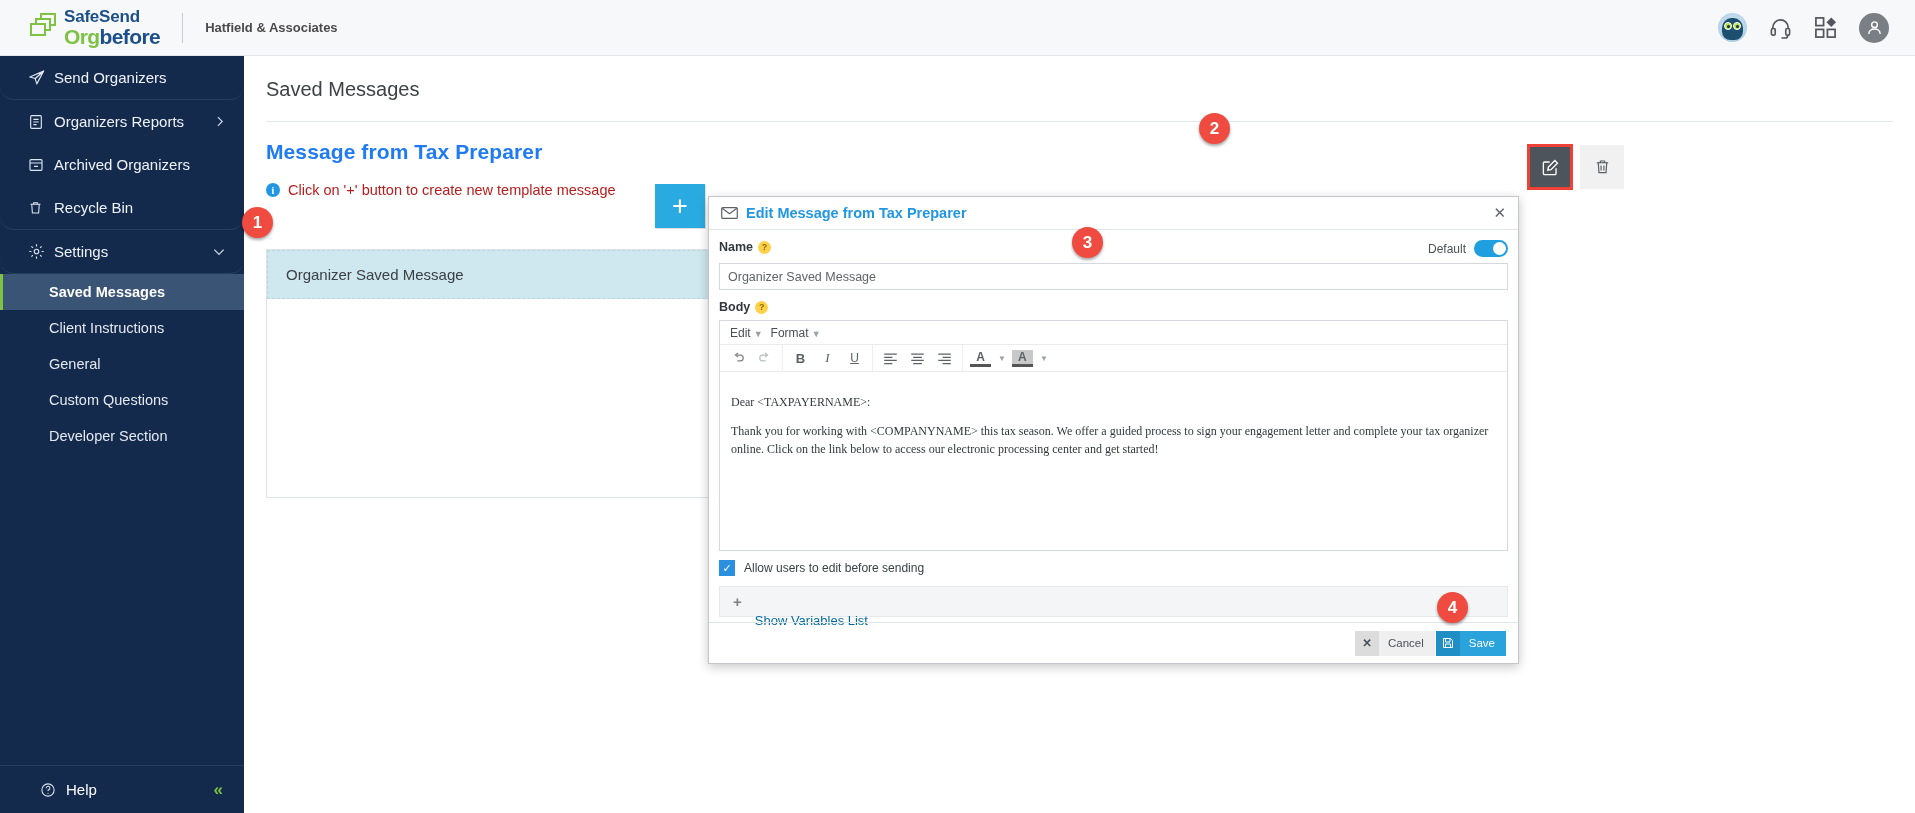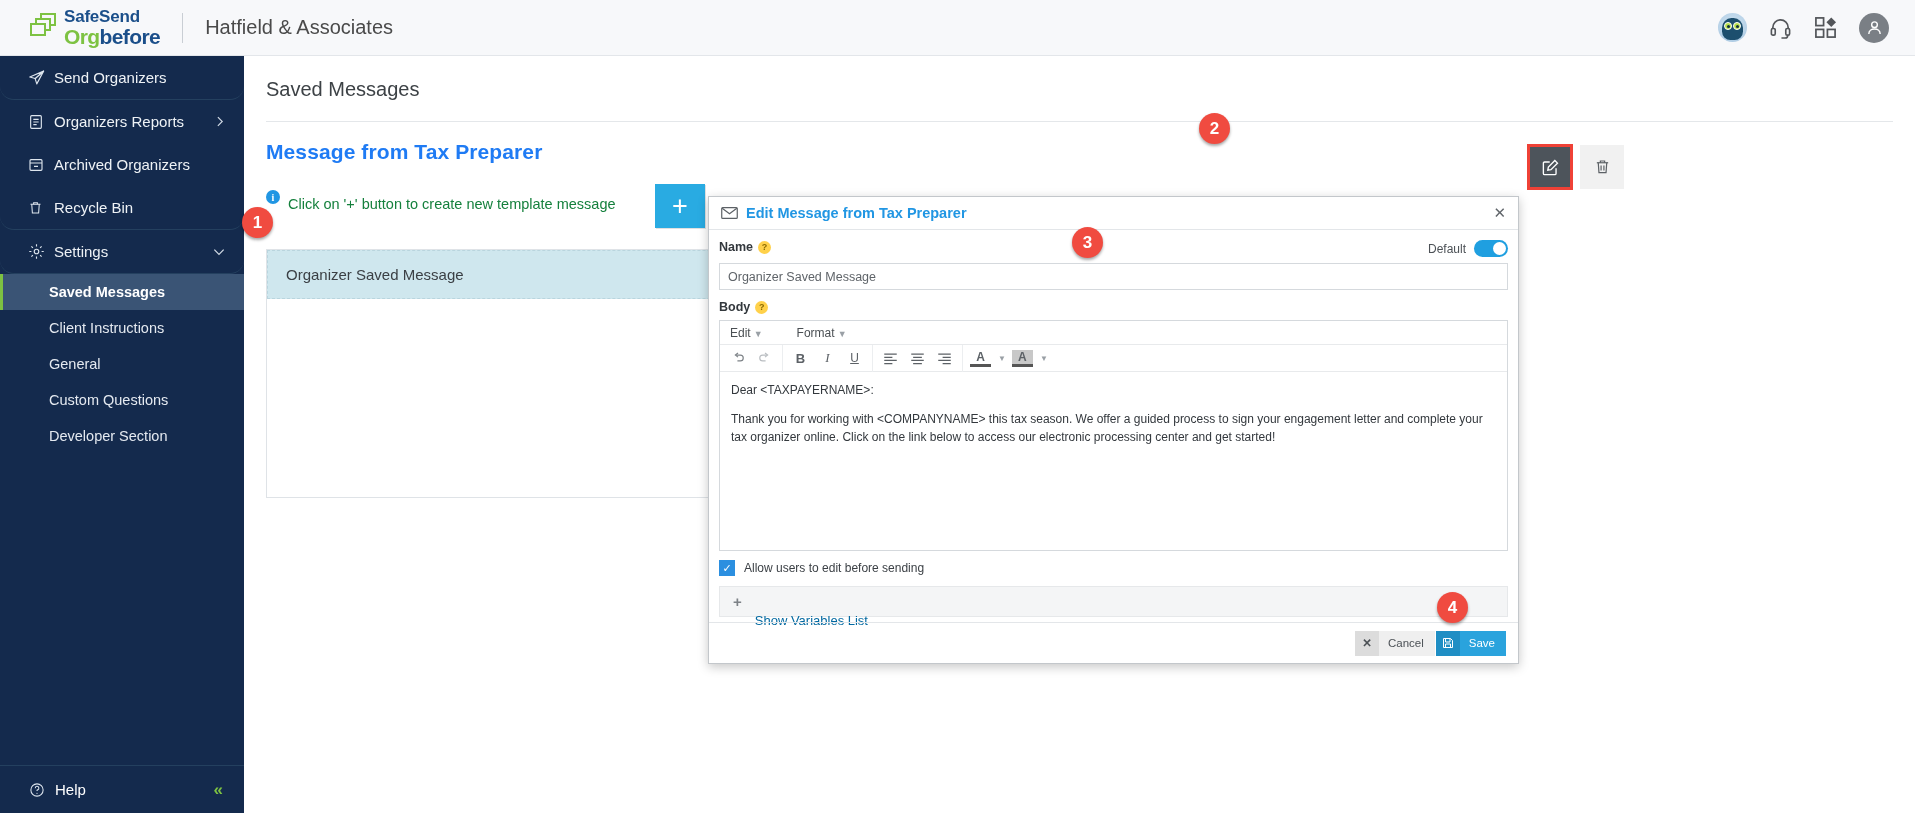--- a/index.html
+++ b/index.html
@@ -21,21 +21,21 @@
   .logo-mark{ width:34px; height:30px; position:relative; margin-right:8px; }
   .logo-mark i{ position:absolute; border:2.5px solid #7dc242; display:block; }
   .logo-mark i.a{ width:16px; height:13px; right:0; top:0; }
   .logo-mark i.b{ width:16px; height:13px; right:5px; top:5px; background:#f7f8fa;}
   .logo-mark i.c{ width:16px; height:13px; right:10px; top:10px; background:#f7f8fa;}
   .logo-txt{ line-height:1; }
   .logo-txt .s1{ display:block; font-size:17px; font-weight:bold; color:#1b4f8a; letter-spacing:-.2px;}
   .logo-txt .s2{ display:block; font-size:21px; font-weight:bold; color:#1b4f8a; letter-spacing:-.6px; margin-top:1px;}
   .logo-txt .s2 .grn{ color:#7dc242; }
   .divider-v{ width:1px; height:30px; background:#c9ced4; margin:0 22px; }
-  .firm-name{ font-size:20px; color:#4a4a4a; }
+  .firm-name{ font-size:13px; color:#4a4a4a;font-weight:bold; }
   .top-right{ margin-left:auto; display:flex; align-items:center; gap:22px; padding-right:26px;}
   .owl{ width:29px;height:29px;border-radius:50%;background:radial-gradient(circle at 50% 40%, #cfe3f2 0%, #b9d3e8 60%, #9dc0dd 100%);
         position:relative; overflow:hidden;}
   .owl .body{ position:absolute; left:4px; top:5px; width:21px; height:22px; background:#1d4f6e; border-radius:45% 45% 40% 40%; }
   .owl .eL,.owl .eR{ position:absolute; top:9px; width:8px;height:8px;border-radius:50%;background:#b7e04a; border:1.5px solid #fff;}
   .owl .eL{ left:6px;} .owl .eR{ left:15px;}
   .owl .eL:after,.owl .eR:after{ content:""; position:absolute; left:2px; top:2px; width:3px;height:3px;border-radius:50%;background:#13313f;}
   .ico{ color:#53565a; display:flex; align-items:center; }
   .avatar-circ{ width:30px;height:30px;border-radius:50%;background:#7a7f85;display:flex;align-items:center;justify-content:center;}
   
@@ -55,32 +55,32 @@
     font-size:14.5px; color:#e4e9f0; cursor:pointer;
   }
   .sub-item.active{
     background:#3a5475; font-weight:bold; color:#ffffff;
     box-shadow: inset 3px 0 0 0 #7dc242;
   }
   .side-bottom{
     position:absolute; left:0; bottom:0; width:244px; height:48px;
     border-top:1px solid #24405f; display:flex; align-items:center;
   }
-  .side-bottom .help{ display:flex;align-items:center; padding-left:29px; font-size:15px;}
+  .side-bottom .help{ display:flex;align-items:center; padding-left:40px; font-size:15px;}
   .side-bottom .help .nico{ width:26px; display:flex; align-items:center;}
   .collapse{ margin-left:auto; margin-right:24px; color:#7dc242; font-size:17px; font-weight:bold; letter-spacing:-3px; cursor:pointer;}
   
   .main{ position:absolute; left:244px; top:56px; width:1671px; height:757px; background:#fff; }
   .page-title{ font-size:20px; color:#3d4246; padding:22px 0 0 22px; }
   .rule{ height:1px; background:#e4e7ea; margin:20px 22px 0 22px; }
   .section-title{ font-size:21px; color:#1f7bf4; font-weight:bold; padding:18px 0 0 22px; letter-spacing:.1px;}
   .hint-row{ display:flex; align-items:center; padding:18px 0 0 22px; }
   .info-dot{ width:14px;height:14px;border-radius:50%;background:#2196e3;color:#fff;font-size:10px;font-weight:bold;
              display:flex;align-items:center;justify-content:center;margin-right:8px;font-family:"Liberation Serif",serif;}
-  .hint-txt{ font-size:14.5px; color:#15803d;margin-top:14px; }
+  .hint-txt{ font-size:14.5px; color:#b91c1c; }
   .plus-btn{
     position:absolute; left:411px; top:128px; width:50px;height:44px;background:#29abe2;
     color:#fff; font-size:27px; font-weight:300; display:flex;align-items:center;justify-content:center;
     cursor:pointer; box-shadow:1px 1px 0 rgba(0,0,0,.12);
   }
   .list-box{
     position:absolute; left:22px; top:193px; width:926px; height:249px;
     border:1px solid #dfe3e7; background:#fff;
   }
   .list-row{
@@ -126,35 +126,35 @@
   .default-wrap{ margin-left:auto; display:flex; align-items:center; gap:8px;}
   .default-lbl{ font-size:12px; color:#4c5156; }
   .toggle{ width:34px;height:17px;border-radius:9px;background:#1f9fe0; position:relative; cursor:pointer;}
   .toggle .knob{ position:absolute; right:2px; top:2px; width:13px;height:13px;border-radius:50%;background:#fff;}
   .text-input{
     width:100%; height:27px; border:1px solid #d5d9dd; margin-top:6px;
     font-size:12.5px; color:#5f6469; padding:0 8px; font-family:"Liberation Sans",sans-serif;
     background:#fff;
   }
   .editor{ border:1px solid #d5d9dd; margin-top:6px; background:#fff; }
-  .ed-menu{ height:24px; display:flex; align-items:center; padding-left:10px; border-bottom:1px solid #e8eaec; gap:34px;}
+  .ed-menu{ height:24px; display:flex; align-items:center; padding-left:10px; border-bottom:1px solid #e8eaec; gap:8px;}
   .ed-menu span{ font-size:12px; color:#4a4f53; cursor:pointer; }
   .ed-menu span .car{ color:#9aa0a6; font-size:9px; margin-left:3px;}
   .ed-tools{ height:27px; display:flex; align-items:center; border-bottom:1px solid #e8eaec; }
   .tgrp{ display:flex; align-items:center; height:27px; padding:0 7px; border-right:1px solid #eceef0; gap:6px;}
   .tgrp:last-child{ border-right:none; }
   .tbtn{ width:21px;height:21px; display:flex;align-items:center;justify-content:center;color:#5c6166;font-size:12px;cursor:pointer;}
   .tbtn.bold{ font-weight:bold; font-size:13px;}
   .tbtn.ital{ font-style:italic; font-family:"Liberation Serif",serif; font-size:13px;}
   .tbtn.und{ text-decoration:underline; font-size:12px;}
   .tbtn.colA{ border-bottom:3px solid #555; height:17px; font-size:12px; font-weight:bold;}
   .tbtn.hiA{ background:#c8c8c8; font-weight:bold; font-size:12px; border-bottom:3px solid #555; height:17px;}
   .car-sm{ color:#9aa0a6; font-size:8px; margin-left:1px;}
   .ed-area{ height:178px; padding:10px 11px; font-size:12px; color:#33383d; line-height:1.45; }
-  .ed-area p{ margin:0 0 12px 0; }
+  .ed-area p{ margin:12px 0 12px 0;font-family:Liberation Serif, serif; }
   .chk-row{ display:flex; align-items:center; margin-top:9px; gap:9px; }
   .chk{ width:16px;height:16px; background:#2b8fe0; display:flex;align-items:center;justify-content:center;color:#fff;font-size:11px; cursor:pointer;}
   .chk-lbl{ font-size:12px; color:#3c4146; }
   .vars-bar{
     margin-top:10px; height:31px; background:#f4f5f6; border:1px solid #e6e8ea;
     display:flex; align-items:center; padding-left:13px; gap:13px; cursor:pointer;
   }
   .vars-plus{ color:#7d8287; font-size:15px; font-weight:bold;}
   .vars-txt{ font-size:13px; color:#0369a1;margin-top:37px;}
   .modal-foot{

